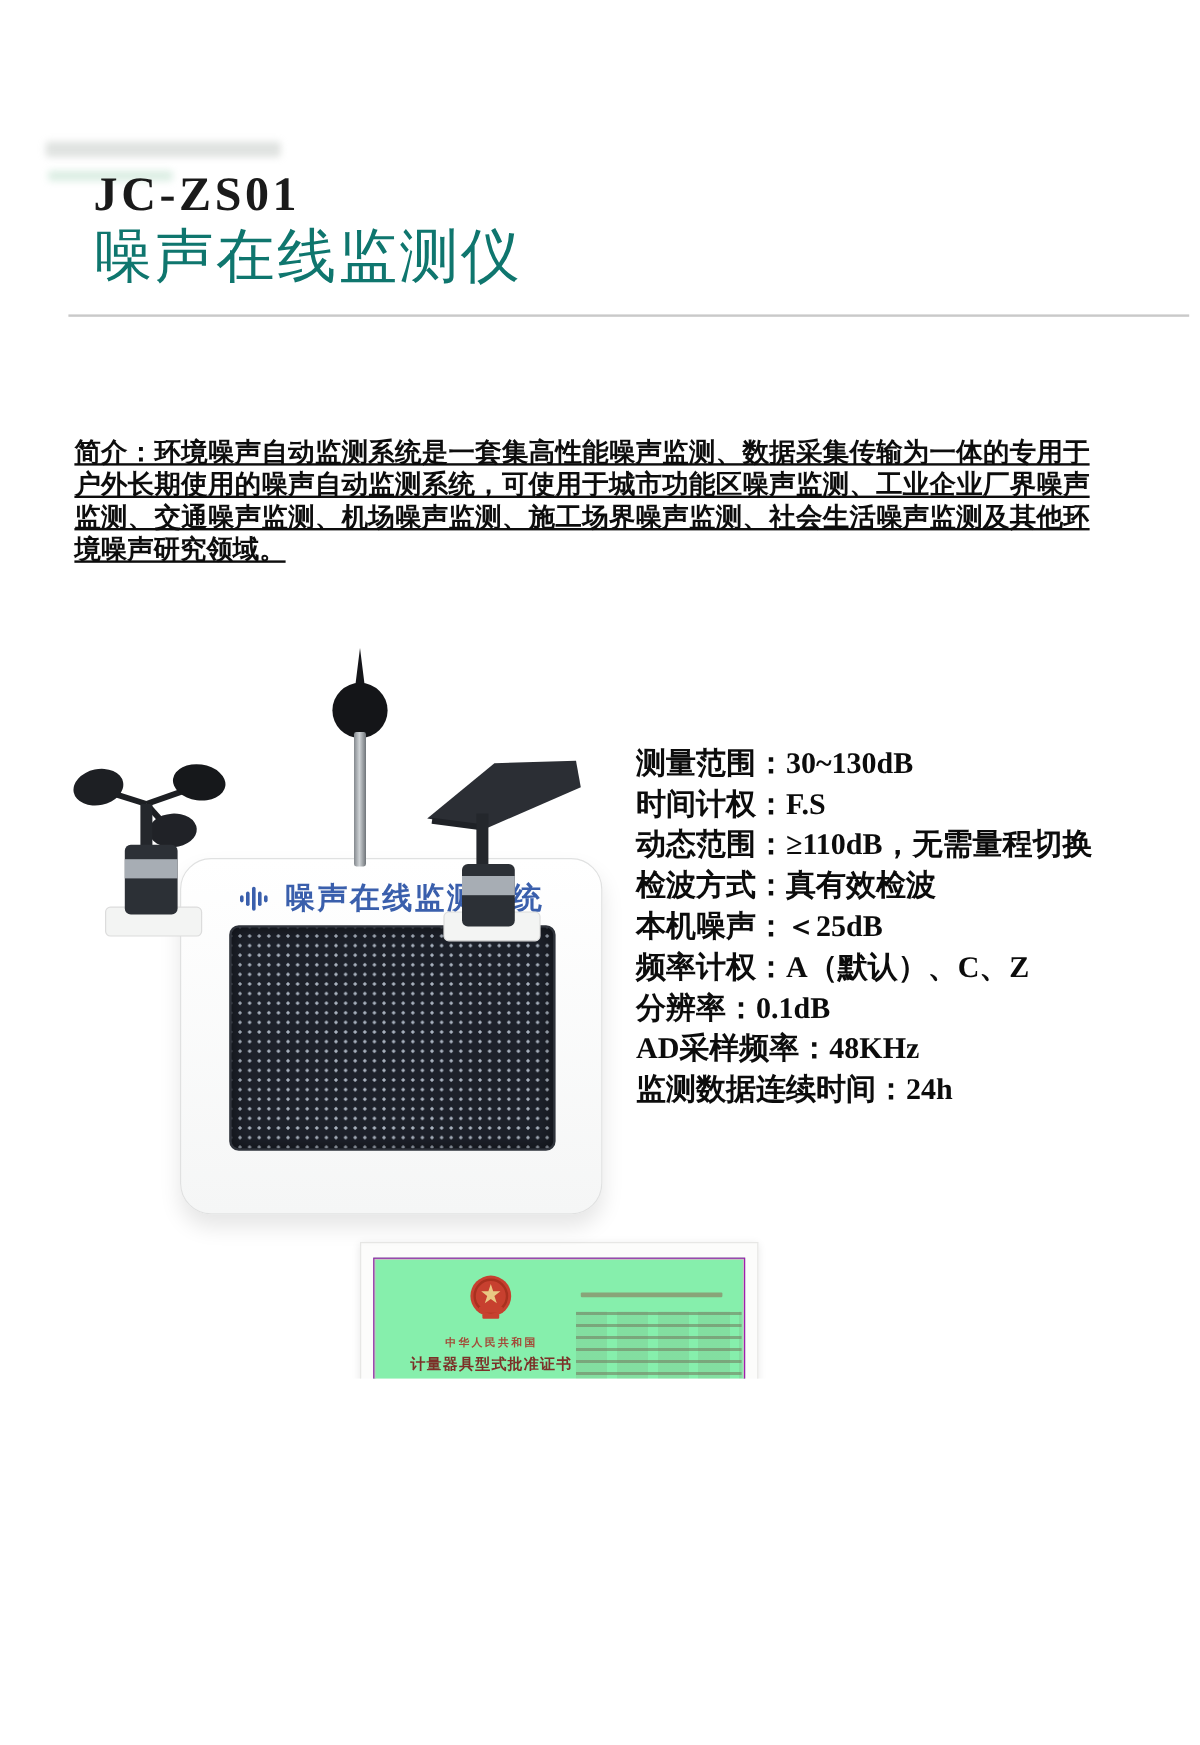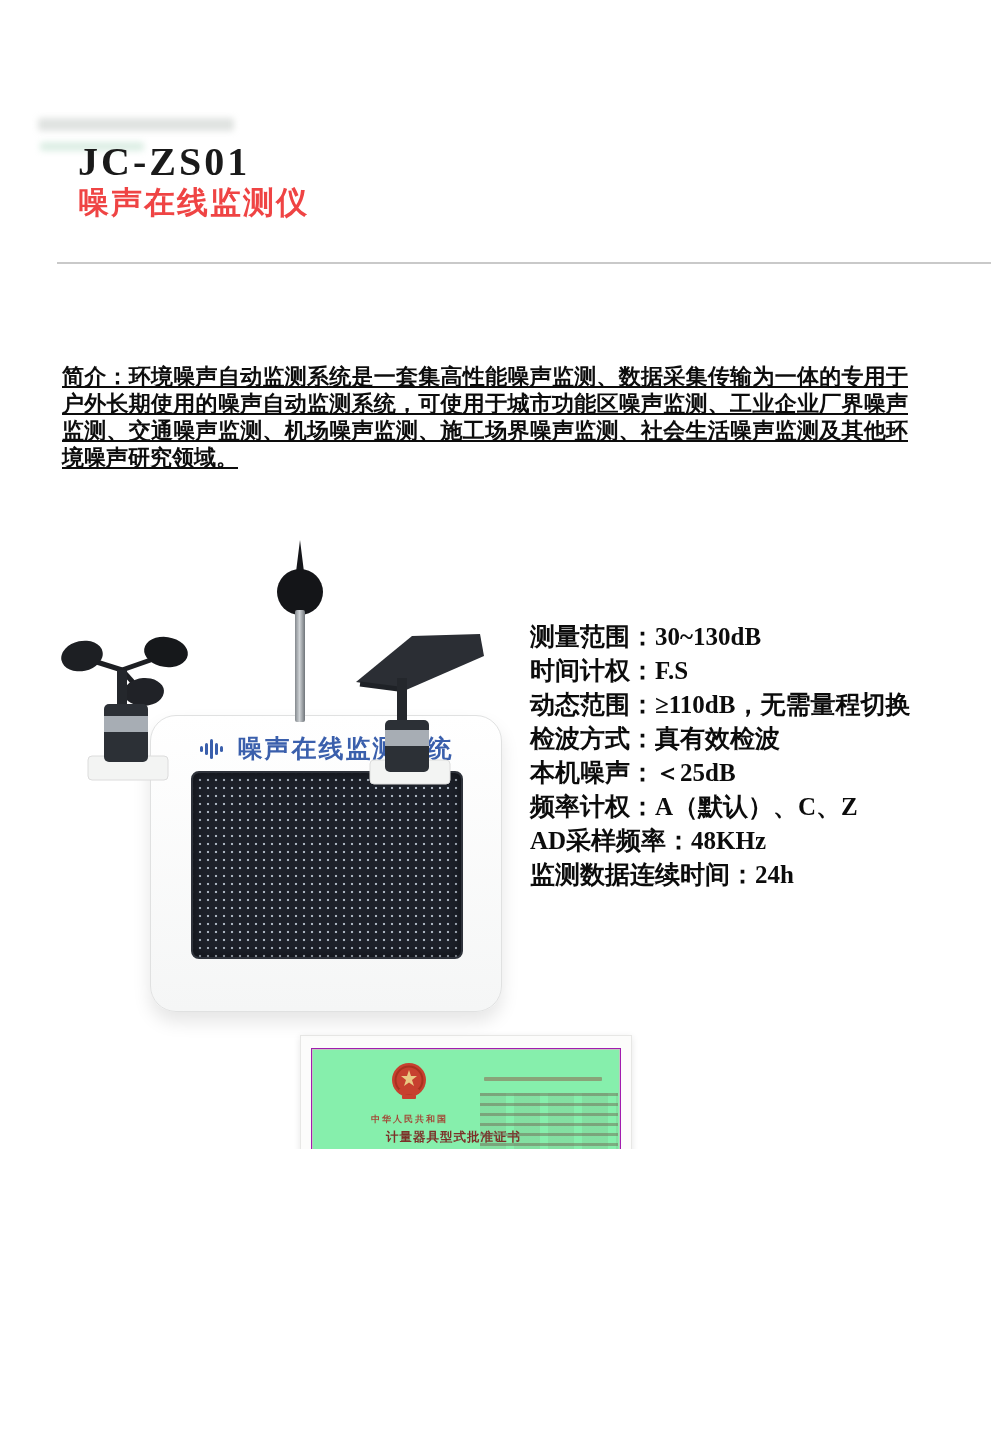--- a/index.html
+++ b/index.html
@@ -5,21 +5,21 @@
   html,body{margin:0;padding:0;background:#ffffff;}
   #page{position:relative;width:1000px;height:1149px;background:#ffffff;overflow:hidden;
         font-family:"Liberation Serif","DejaVu Serif",serif;color:#111;}
 
   
   .wm1{position:absolute;left:38px;top:118px;width:196px;height:13px;background:rgba(165,175,170,.35);filter:blur(3px);border-radius:3px;}
   .wm2{position:absolute;left:40px;top:142px;width:104px;height:9px;background:rgba(140,200,165,.30);filter:blur(3px);border-radius:3px;}
 
   .title-block{position:absolute;left:78px;top:138px;line-height:1.18;}
   .title-model{font-size:40px;font-weight:700;letter-spacing:3px;color:#1a1a1a;}
-  .title-name{font-size:31px;font-weight:700;letter-spacing:2px;color:#ef4444;}
+  .title-name{font-size:49px;font-weight:400;letter-spacing:2px;color:#0f766e;}
 
   .rule{position:absolute;left:57px;top:262px;width:934px;height:2px;background:#c9c9c9;}
 
   .banner{position:absolute;left:65px;top:288px;width:840px;height:46px;
           background:linear-gradient(180deg,#7b3fae 0%,#611f9b 22%,#591c90 100%);
           border:1px solid #9a6fc2;box-shadow:0 -5px 7px rgba(150,120,180,.28),0 5px 7px rgba(150,120,180,.22);
           display:flex;align-items:center;}
   .banner span{color:#ffffff;font-size:22px;font-weight:700;letter-spacing:2px;padding-left:22px;
           font-family:"Liberation Sans","DejaVu Sans",sans-serif;}
 
@@ -47,21 +47,21 @@
 
   
   .cert{position:absolute;left:300px;top:1035px;width:330px;height:230px;background:#fcfcfb;
         border:1px solid #e7e7e5;box-shadow:0 2px 7px rgba(0,0,0,.10);}
   .cert-green{position:absolute;left:10px;right:10px;top:12px;bottom:12px;background:#86efac;
         border:1px solid #a21caf;box-shadow:inset 0 0 0 1px #bccabf;}
   .cert-emblem{position:absolute;left:75px;top:10px;width:44px;height:46px;}
   .cert-country{position:absolute;left:10px;top:64px;width:175px;text-align:center;font-size:9px;
         color:#a34a38;letter-spacing:2px;font-weight:700;}
   .cert-title{position:absolute;left:2px;top:80px;width:191px;text-align:center;font-size:12.5px;
-        color:#7c3028;letter-spacing:1px;font-weight:700;padding-left:44px;}
+        color:#7c3028;letter-spacing:1px;font-weight:700;}
   .bar{position:absolute;border-radius:1px;}
   .cpa{position:absolute;left:68px;top:150px;width:58px;height:25px;border:2px solid #2e2e2a;
        border-radius:50%;display:flex;align-items:center;justify-content:center;
        font-size:14px;font-weight:700;letter-spacing:1px;color:#2e2e2a;
        font-family:"Liberation Sans","DejaVu Sans",sans-serif;text-align:right;}
   .cert-approver{position:absolute;left:28px;top:188px;font-size:8px;color:#4a4a44;display:flex;gap:4px;}
   .cert-rows{position:absolute;left:168px;top:44px;width:138px;height:104px;opacity:.85;
        background:repeating-linear-gradient(180deg,rgba(110,85,70,.50) 0 3px,transparent 3px 10px),
                   repeating-linear-gradient(90deg,rgba(110,85,70,.12) 0 26px,transparent 26px 34px);}
   .stamp{position:absolute;left:216px;top:152px;width:62px;height:62px;border:2px solid rgba(198,62,45,.75);
@@ -145,20 +145,21 @@
     </div>
   </div>
 
   <div class="specs">
     <div class="spec-line">测量范围：30~130dB</div>
     <div class="spec-line">时间计权：F.S</div>
     <div class="spec-line">动态范围：≥110dB，无需量程切换</div>
     <div class="spec-line">检波方式：真有效检波</div>
     <div class="spec-line">本机噪声：＜25dB</div>
     <div class="spec-line">频率计权：A（默认）、C、Z</div>
+    <div class="spec-line">分辨率：0.1dB</div>
     <div class="spec-line">AD采样频率：48KHz</div>
     <div class="spec-line">监测数据连续时间：24h</div>
   </div>
 
   <div class="cert">
     <div class="cert-green">
       <svg class="cert-emblem" viewBox="0 0 44 46">
         <circle cx="22" cy="21" r="17" fill="#c7402f"></circle>
         <circle cx="22" cy="21" r="13.5" fill="none" stroke="#a8311f" stroke-width="2"></circle>
         <polygon points="22,11 24,17 30,17 25,21 27,27 22,23.5 17,27 19,21 14,17 20,17" fill="#e9c883"></polygon>

